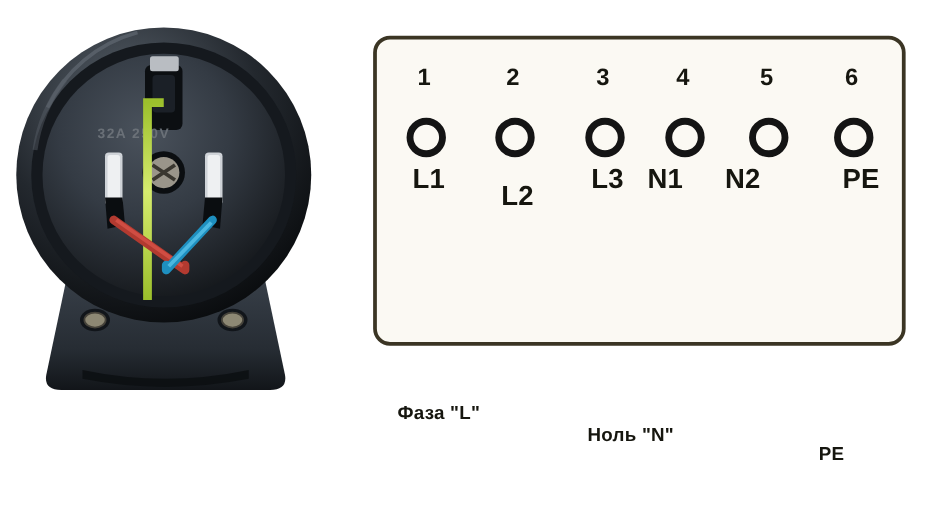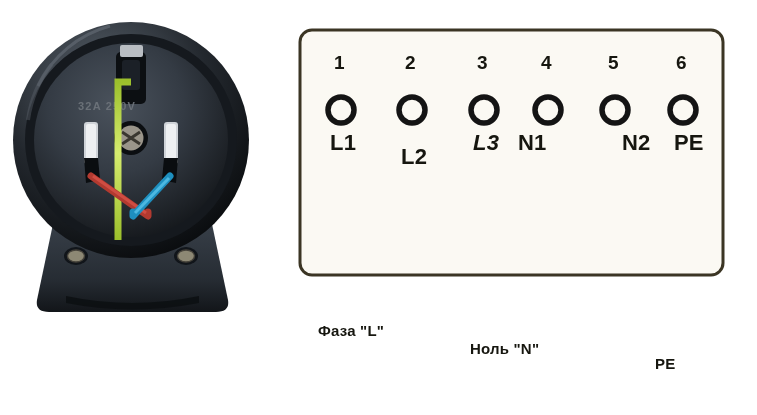--- a/index.html
+++ b/index.html
@@ -192,22 +192,22 @@
 
   <div class="lbl num" style="left:334px;top:52px;">1</div>
   <div class="lbl num" style="left:405px;top:52px;">2</div>
   <div class="lbl num" style="left:477px;top:52px;">3</div>
   <div class="lbl num" style="left:541px;top:52px;">4</div>
   <div class="lbl num" style="left:608px;top:52px;">5</div>
   <div class="lbl num" style="left:676px;top:52px;">6</div>
 
   <div class="lbl term" style="left:310px;top:130px;">L1</div>
   <div class="lbl term" style="left:381px;top:144px;">L2</div>
-  <div class="lbl term" style="left:453px;top:130px;font-style:italic;">L3</div>
+  <div class="lbl term" style="left:453px;top:130px;">L3</div>
   <div class="lbl term" style="left:498px;top:130px;">N1</div>
-  <div class="lbl term" style="left:602px;top:130px;">N2</div>
+  <div class="lbl term" style="left:560px;top:130px;">N2</div>
   <div class="lbl term" style="left:654px;top:130px;">PE</div>
 
   <div class="lbl wirelabel" style="left:318px;top:322px;">Фаза "L"</div>
   <div class="lbl wirelabel" style="left:470px;top:340px;">Ноль "N"</div>
   <div class="lbl wirelabel" style="left:655px;top:355px;">PE</div>
 
 </div>
 
 </body></html>

